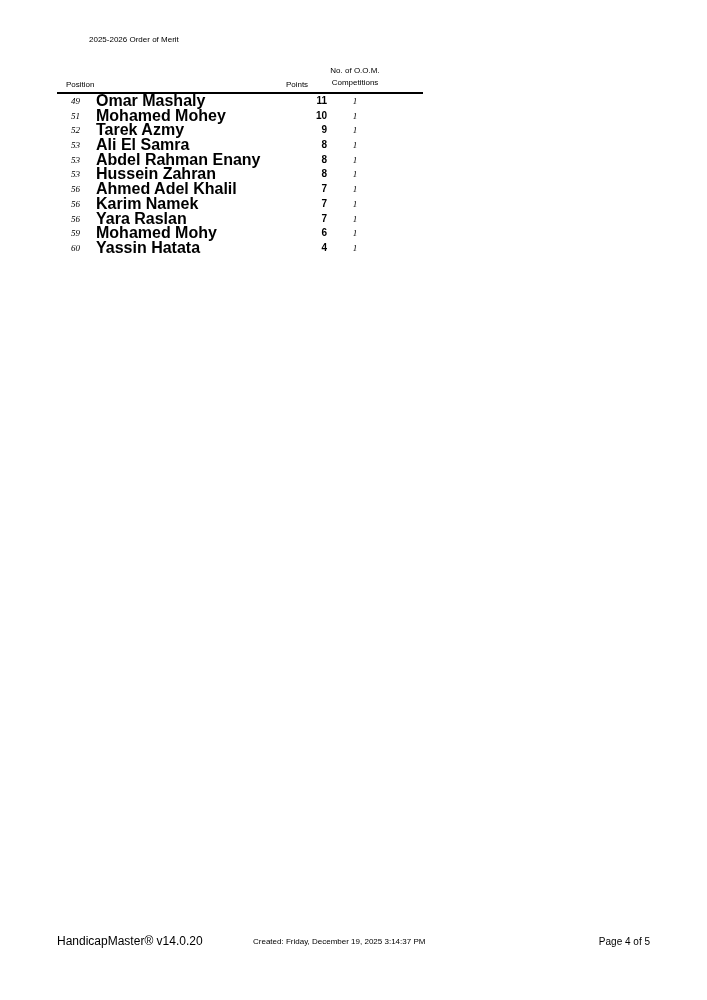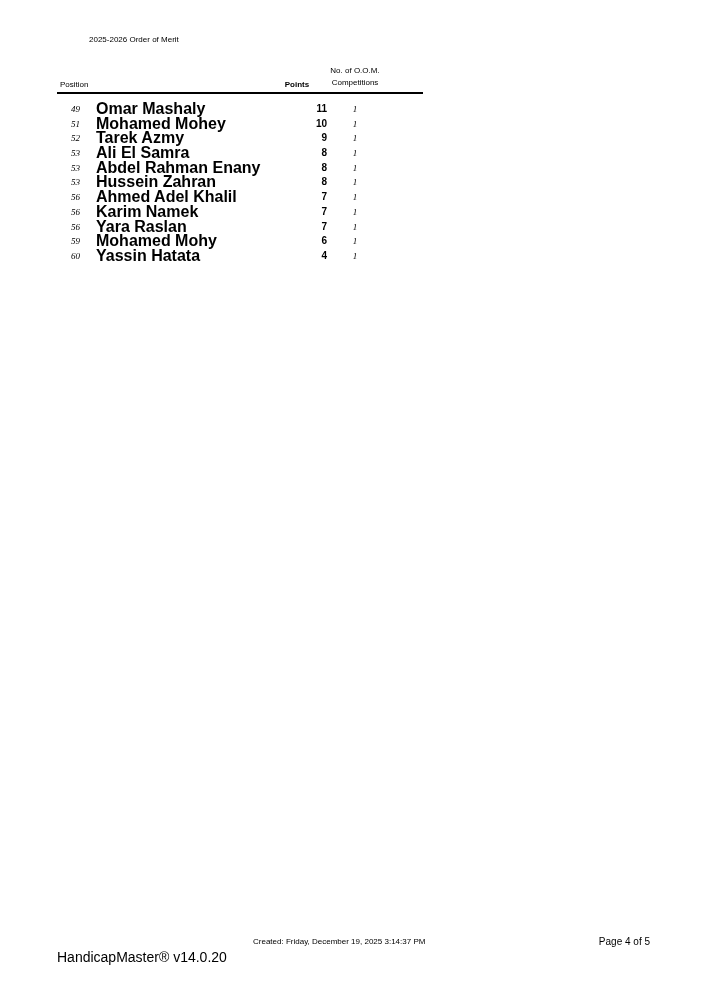--- a/index.html
+++ b/index.html
@@ -32,48 +32,48 @@
     top: 66px;
     width: 366px;
   }
   .thead {
     position: relative;
     height: 26px;
     border-bottom: 2px solid #000000;
   }
   .h-pos {
     position: absolute;
-    left: 3px;
+    left: 9px;
     bottom: 3px;
     font-size: 8px;
     white-space: nowrap;
   }
   .h-points {
     position: absolute;
     left: 210px;
     width: 60px;
     bottom: 3px;
     text-align: center;
     font-size: 8px;
-    font-weight: bold;
+    font-weight: normal;
     white-space: nowrap;
   }
   .h-comp {
     position: absolute;
     left: 258px;
     width: 80px;
     bottom: 3px;
     text-align: center;
     font-size: 8px;
     line-height: 12px;
     margin-top: 12px;
   }
   .tbody {
     position: relative;
-    margin-top: 8px;
+    margin-top: 0;
   }
   .trow {
     position: relative;
     height: 14.7px;
   }
   .cell {
     position: absolute;
     top: 0;
     height: 14.7px;
     line-height: 14.7px;
@@ -105,24 +105,23 @@
     text-align: center;
     font-family: "Liberation Serif", serif;
     font-style: italic;
     font-size: 9px;
   }
   
   .footer-left {
     position: absolute;
     left: 57px;
     top: 936px;
-    font-size: 14px;
+    font-size: 12px;
     line-height: 11px;
     white-space: nowrap;
-    margin-top: 16px;
   }
   .footer-center {
     position: absolute;
     left: 253px;
     top: 936px;
     width: 190px;
     font-size: 8px;
     line-height: 11px;
   }
   .footer-right {

